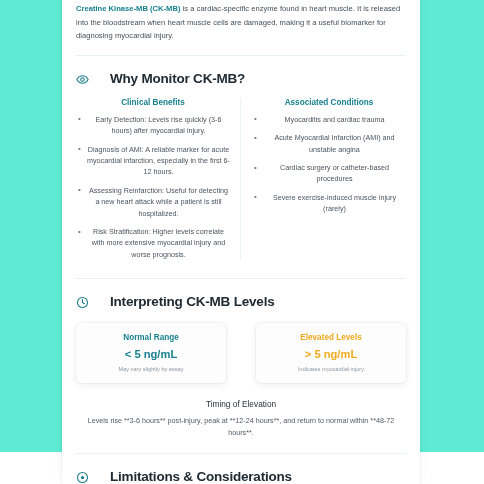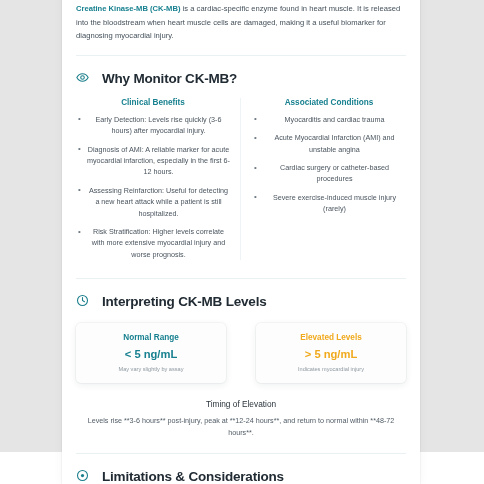--- a/index.html
+++ b/index.html
@@ -9,21 +9,21 @@
     height: 484px;
     overflow: hidden;
     background: #ffffff;
     font-family: "Liberation Sans", sans-serif;
   }
 
   .page {
     position: relative;
     width: 484px;
     height: 452px;
-    background: #e5e5e5;
+    background: #5eead4;
   }
 
   
   .article-card {
     position: absolute;
     left: 62px;
     top: -34px;
     width: 358px;
     background: #ffffff;
     box-shadow: 0 0 0 1px rgba(15,40,50,0.035), 0 1px 10px rgba(15,40,50,0.045);
@@ -45,22 +45,22 @@
 
   .divider {
     height: 1px;
     background: #e9f1f2;
     margin: 12px 0 0 0;
   }
 
   
   .section-head {
     display: flex;
-    align-items: flex-start;
-    gap: 13px;
+    align-items: flex-end;
+    gap: 21px;
     margin-top: 15px;
   }
   .section-head .ico {
     display: inline-flex;
     width: 13px;
     height: 13px;
     flex: 0 0 13px;
     color: #1c7f8c;
   }
   .section-head .ico svg { width: 13px; height: 13px; display: block; }

